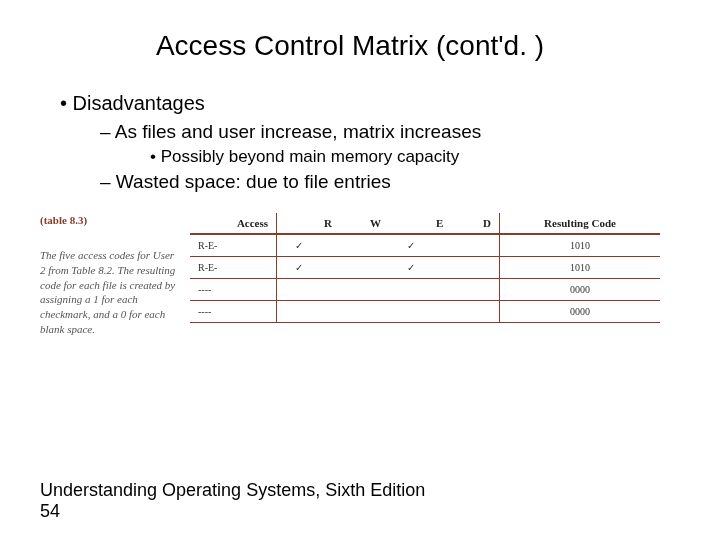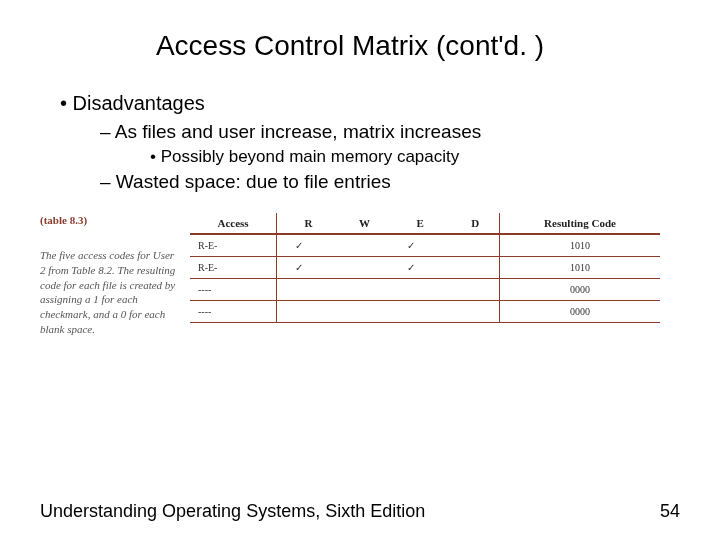--- a/index.html
+++ b/index.html
@@ -58,21 +58,21 @@
   }
   .table-col { flex: 1; }
   table.acm {
     border-collapse: collapse;
     width: 100%;
     font-family: Georgia, 'Times New Roman', serif;
     font-size: 12px;
     color: #333;
   }
   table.acm th {
-    text-align: center;
+    text-align: right;
     font-weight: bold;
     font-style: normal;
     padding: 4px 8px;
     border-bottom: 2px solid #8a3b2a;
     color: #222;
     font-size: 11px;
   }
   table.acm td {
     padding: 5px 8px;
     border-bottom: 1px solid #8a3b2a;
@@ -85,20 +85,21 @@
   table.acm .chk { text-align: left; padding-left: 18px; }
 
   .footer {
     position: absolute;
     bottom: 18px;
     left: 40px;
     right: 40px;
     display: flex;
     justify-content: space-between;
     font-size: 18px;
+    flex-direction: column;
   }
 </style>
 </head>
 <body>
 
 <div class="slide">
 
   <div class="title">Access Control Matrix (cont'd. )</div>
 
   <div class="bullets">

